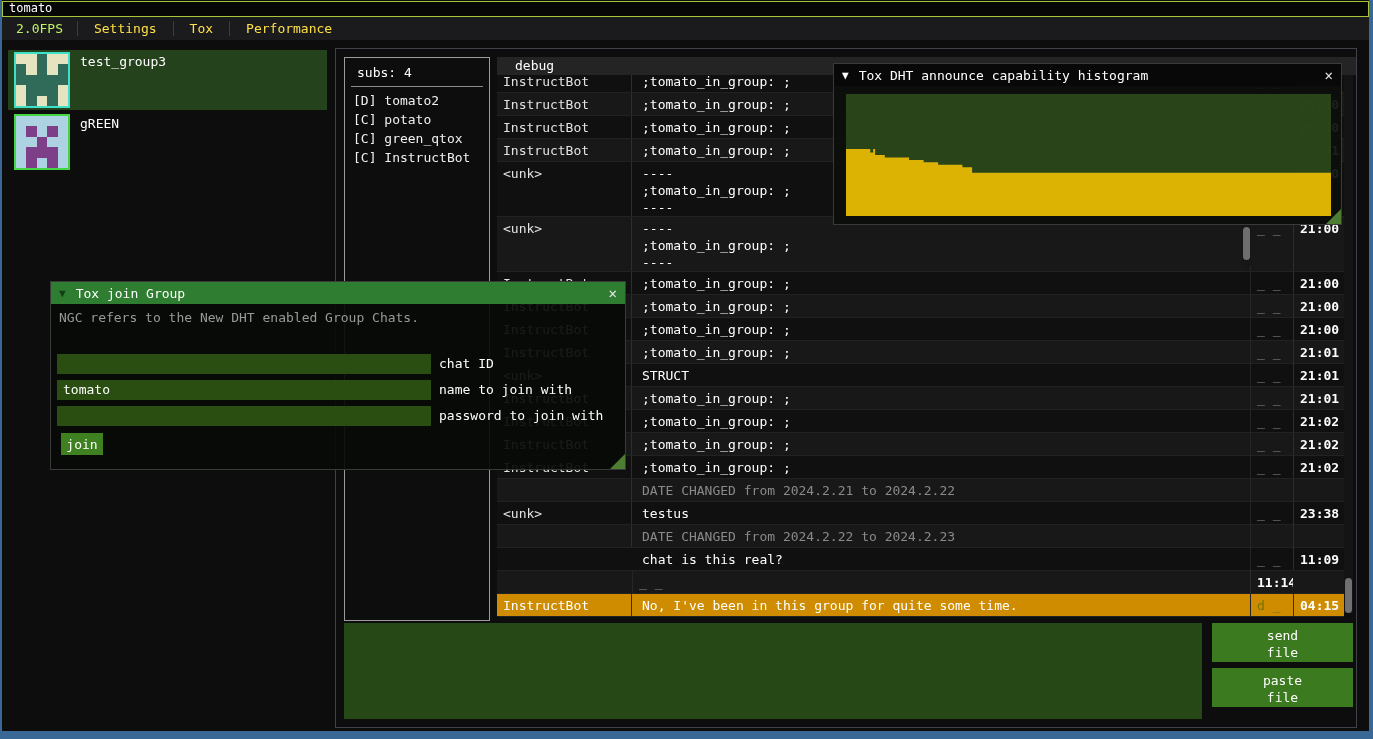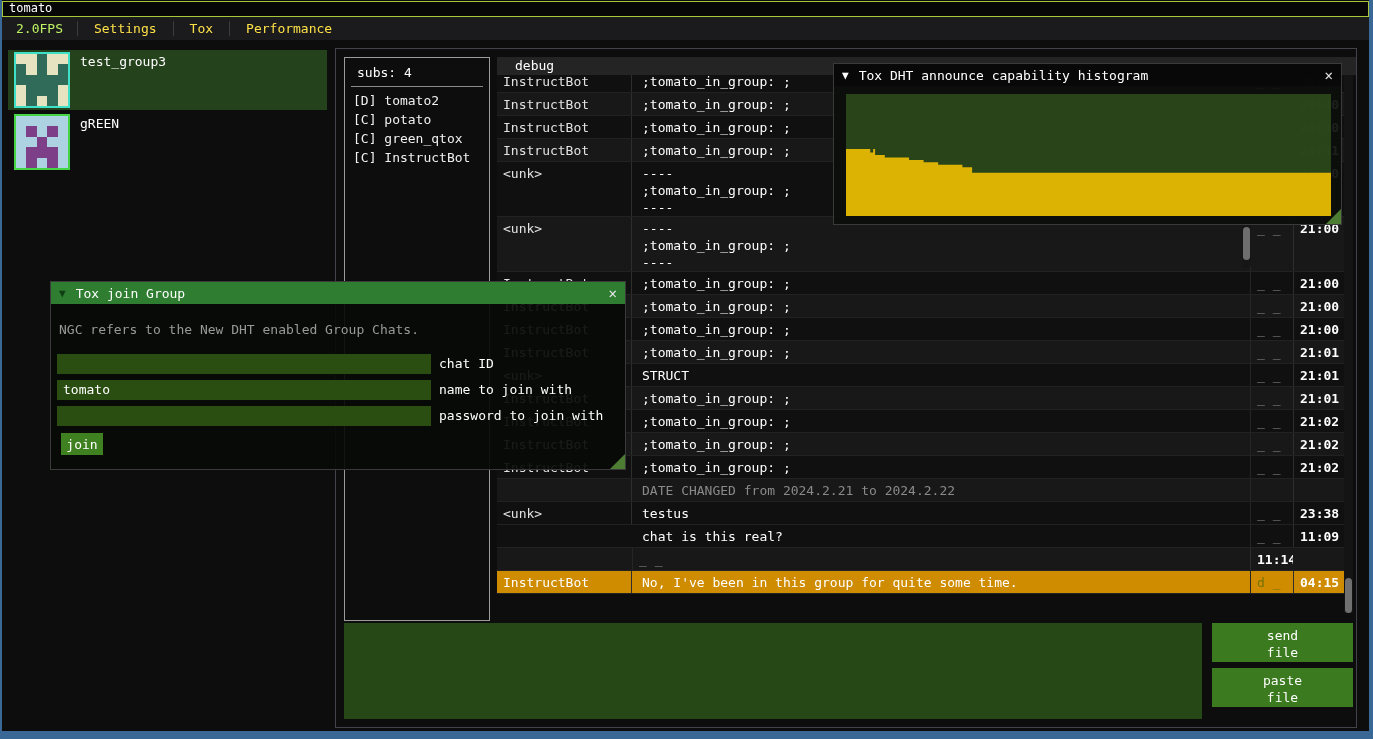--- a/index.html
+++ b/index.html
@@ -275,20 +275,26 @@
         <div class="cell cmsg">DATE CHANGED from 2024.2.21 to 2024.2.22</div>
         <div class="cell cstatus"></div>
         <div class="cell ctime"></div>
       </div>
       <div class="crow even" style="height: 23px;">
         <div class="cell cname">&lt;unk&gt;</div>
         <div class="cell cmsg">testus</div>
         <div class="cell cstatus">_ _</div>
         <div class="cell ctime">23:38</div>
       </div>
+      <div class="crow odd date" style="height: 23px;">
+        <div class="cell cname"></div>
+        <div class="cell cmsg">DATE CHANGED from 2024.2.22 to 2024.2.23</div>
+        <div class="cell cstatus"></div>
+        <div class="cell ctime"></div>
+      </div>
       <div class="crow even" style="height: 23px;">
         <div class="cell cname tint-green">tomato2</div>
         <div class="cell cmsg">chat is this real?</div>
         <div class="cell cstatus">_ _</div>
         <div class="cell ctime">11:09</div>
       </div>
       <div class="crow odd" style="height: 23px;">
         <div class="cell cname tint-green">tomato2</div>
         <div class="cell cstatus">_ _</div>
         <div class="cell ctime">11:14</div>
@@ -324,21 +330,21 @@
     </div>
     <div class="grip"></div>
   </div>
 
   <div class="fwin join-win">
     <div class="wtitle">
       <span class="collapse">▼</span>
       <span>Tox join Group</span>
       <span class="wclose">✕</span>
     </div>
-    <div class="jdesc" style="top:27px;margin-top:12px;">NGC refers to the New DHT enabled Group Chats.</div>
+    <div class="jdesc" style="top:27px;">NGC refers to the New DHT enabled Group Chats.</div>
 
     <div class="jrow" style="top:72px;">
       <div class="jfield"></div>
       <div class="jlabel">chat ID</div>
     </div>
     <div class="jrow" style="top:98px;">
       <div class="jfield">tomato</div>
       <div class="jlabel">name to join with</div>
     </div>
     <div class="jrow" style="top:124px;">

